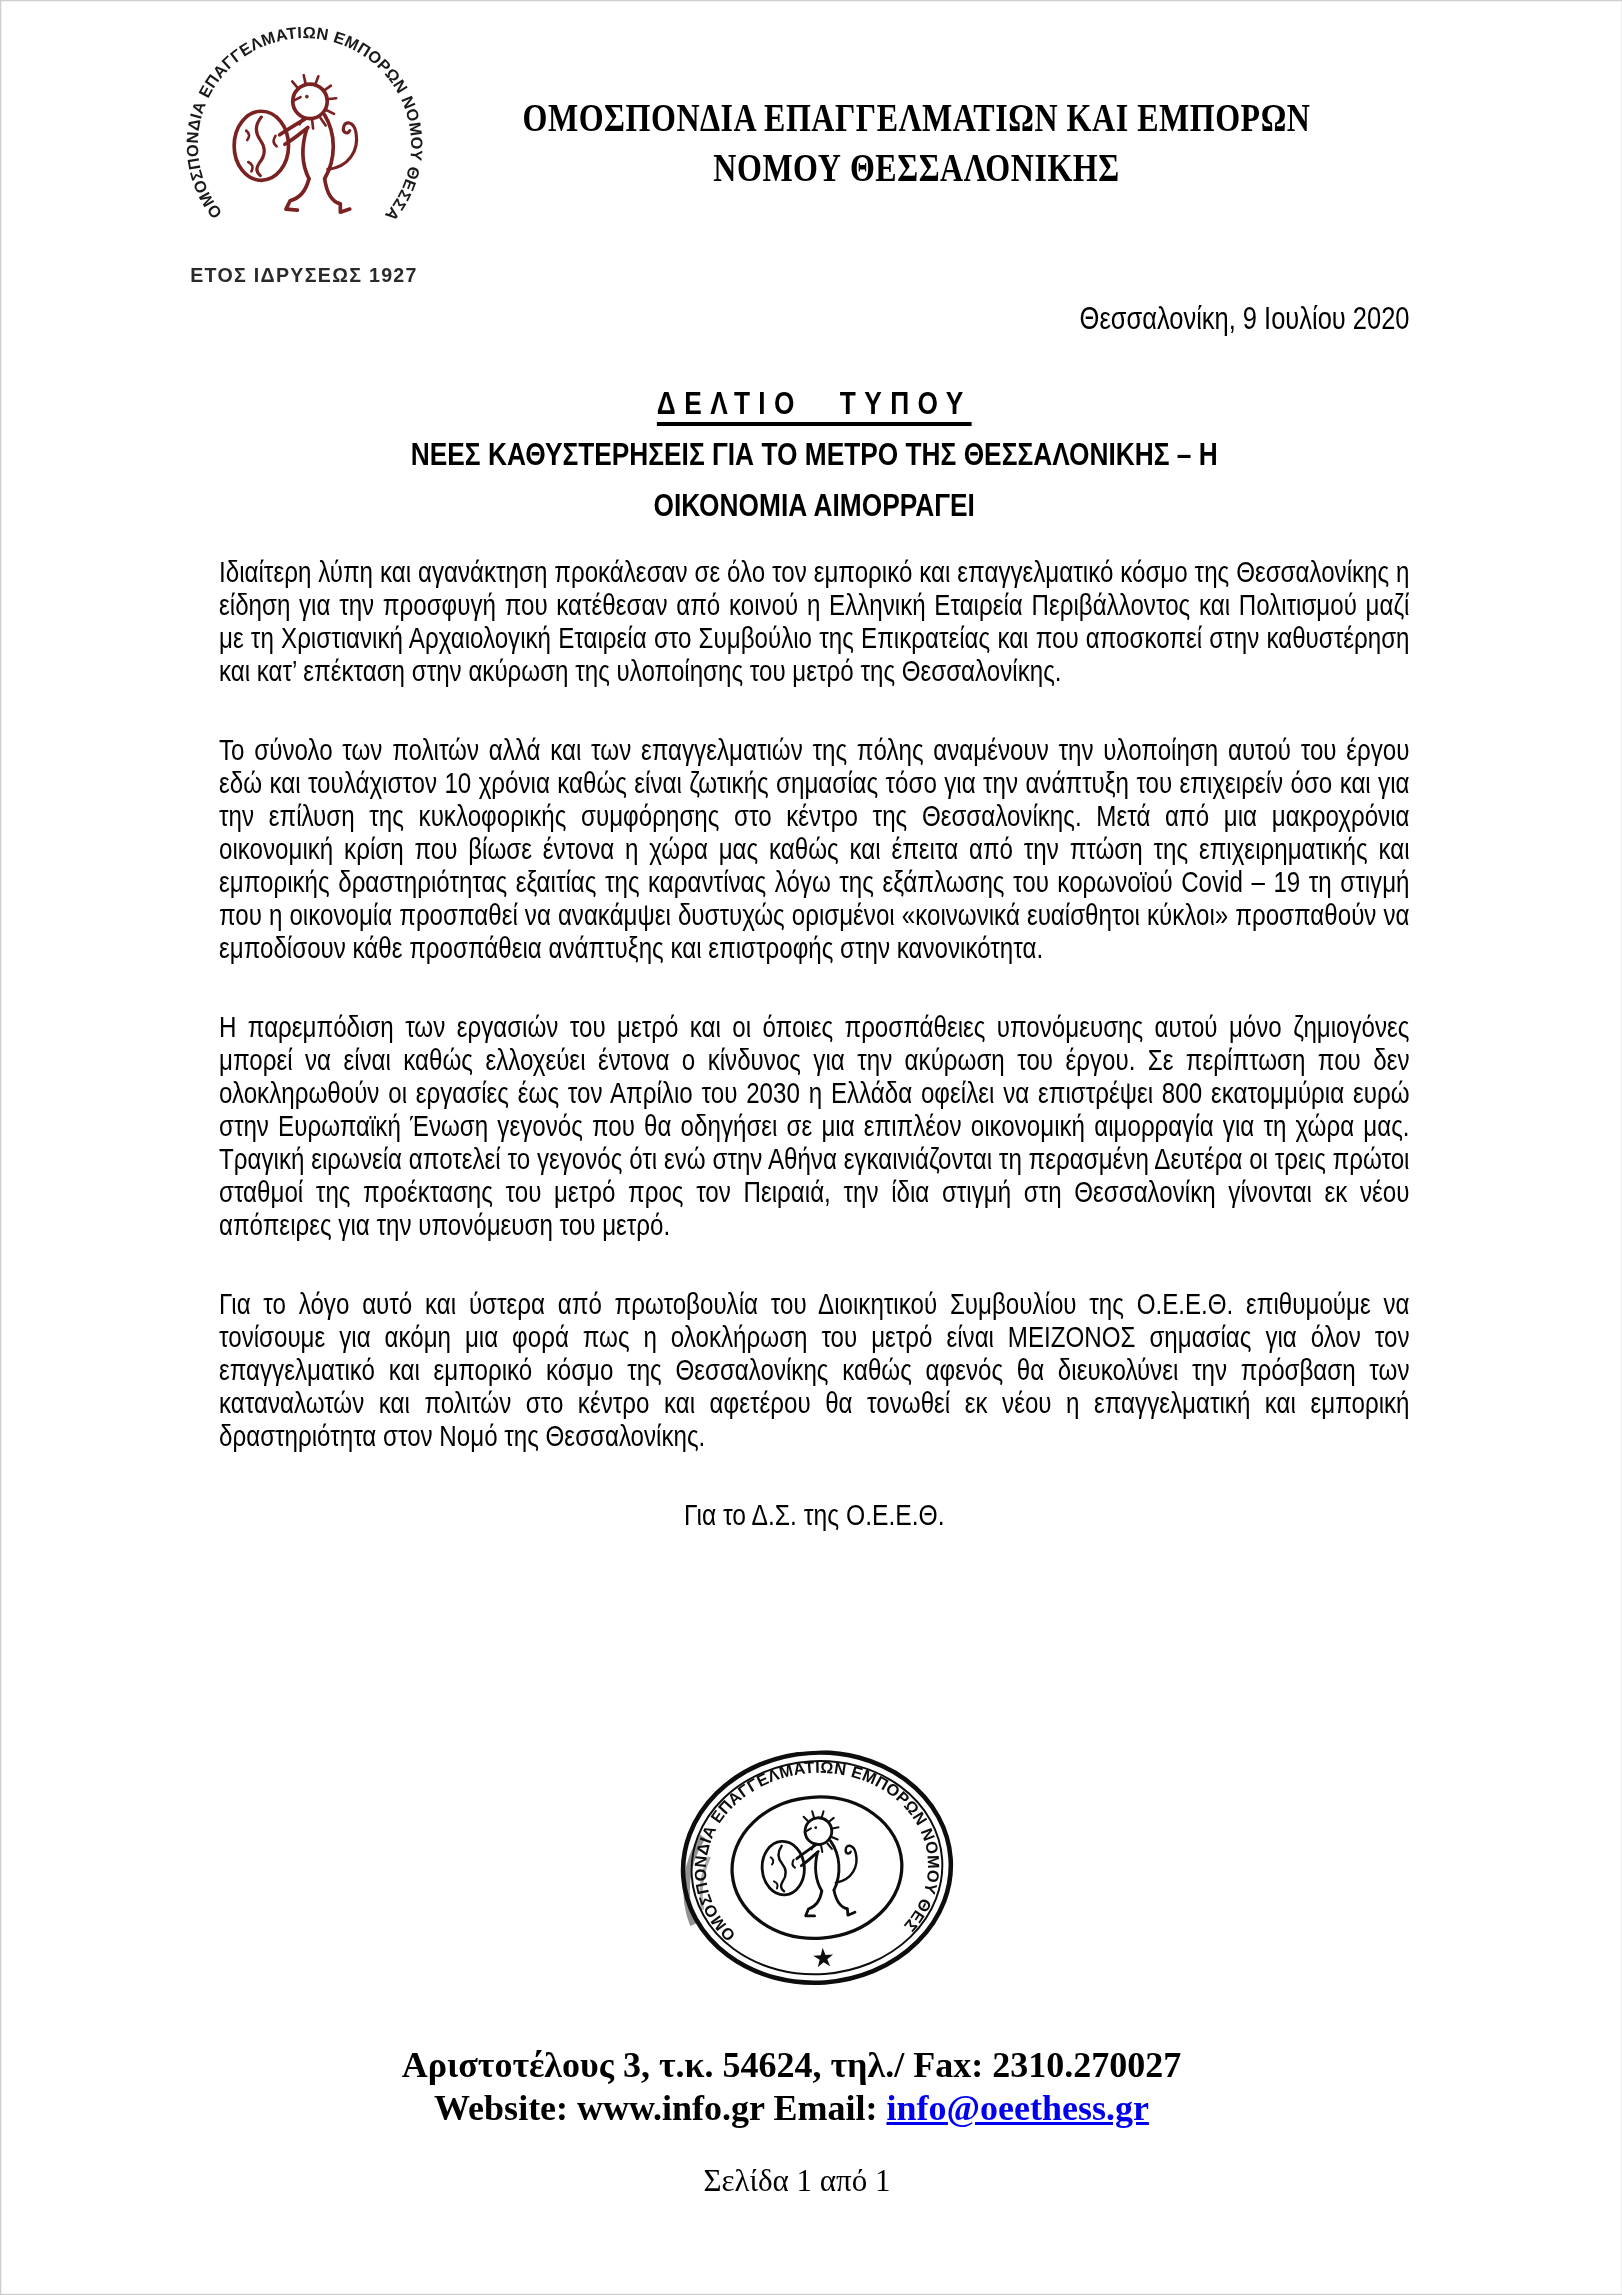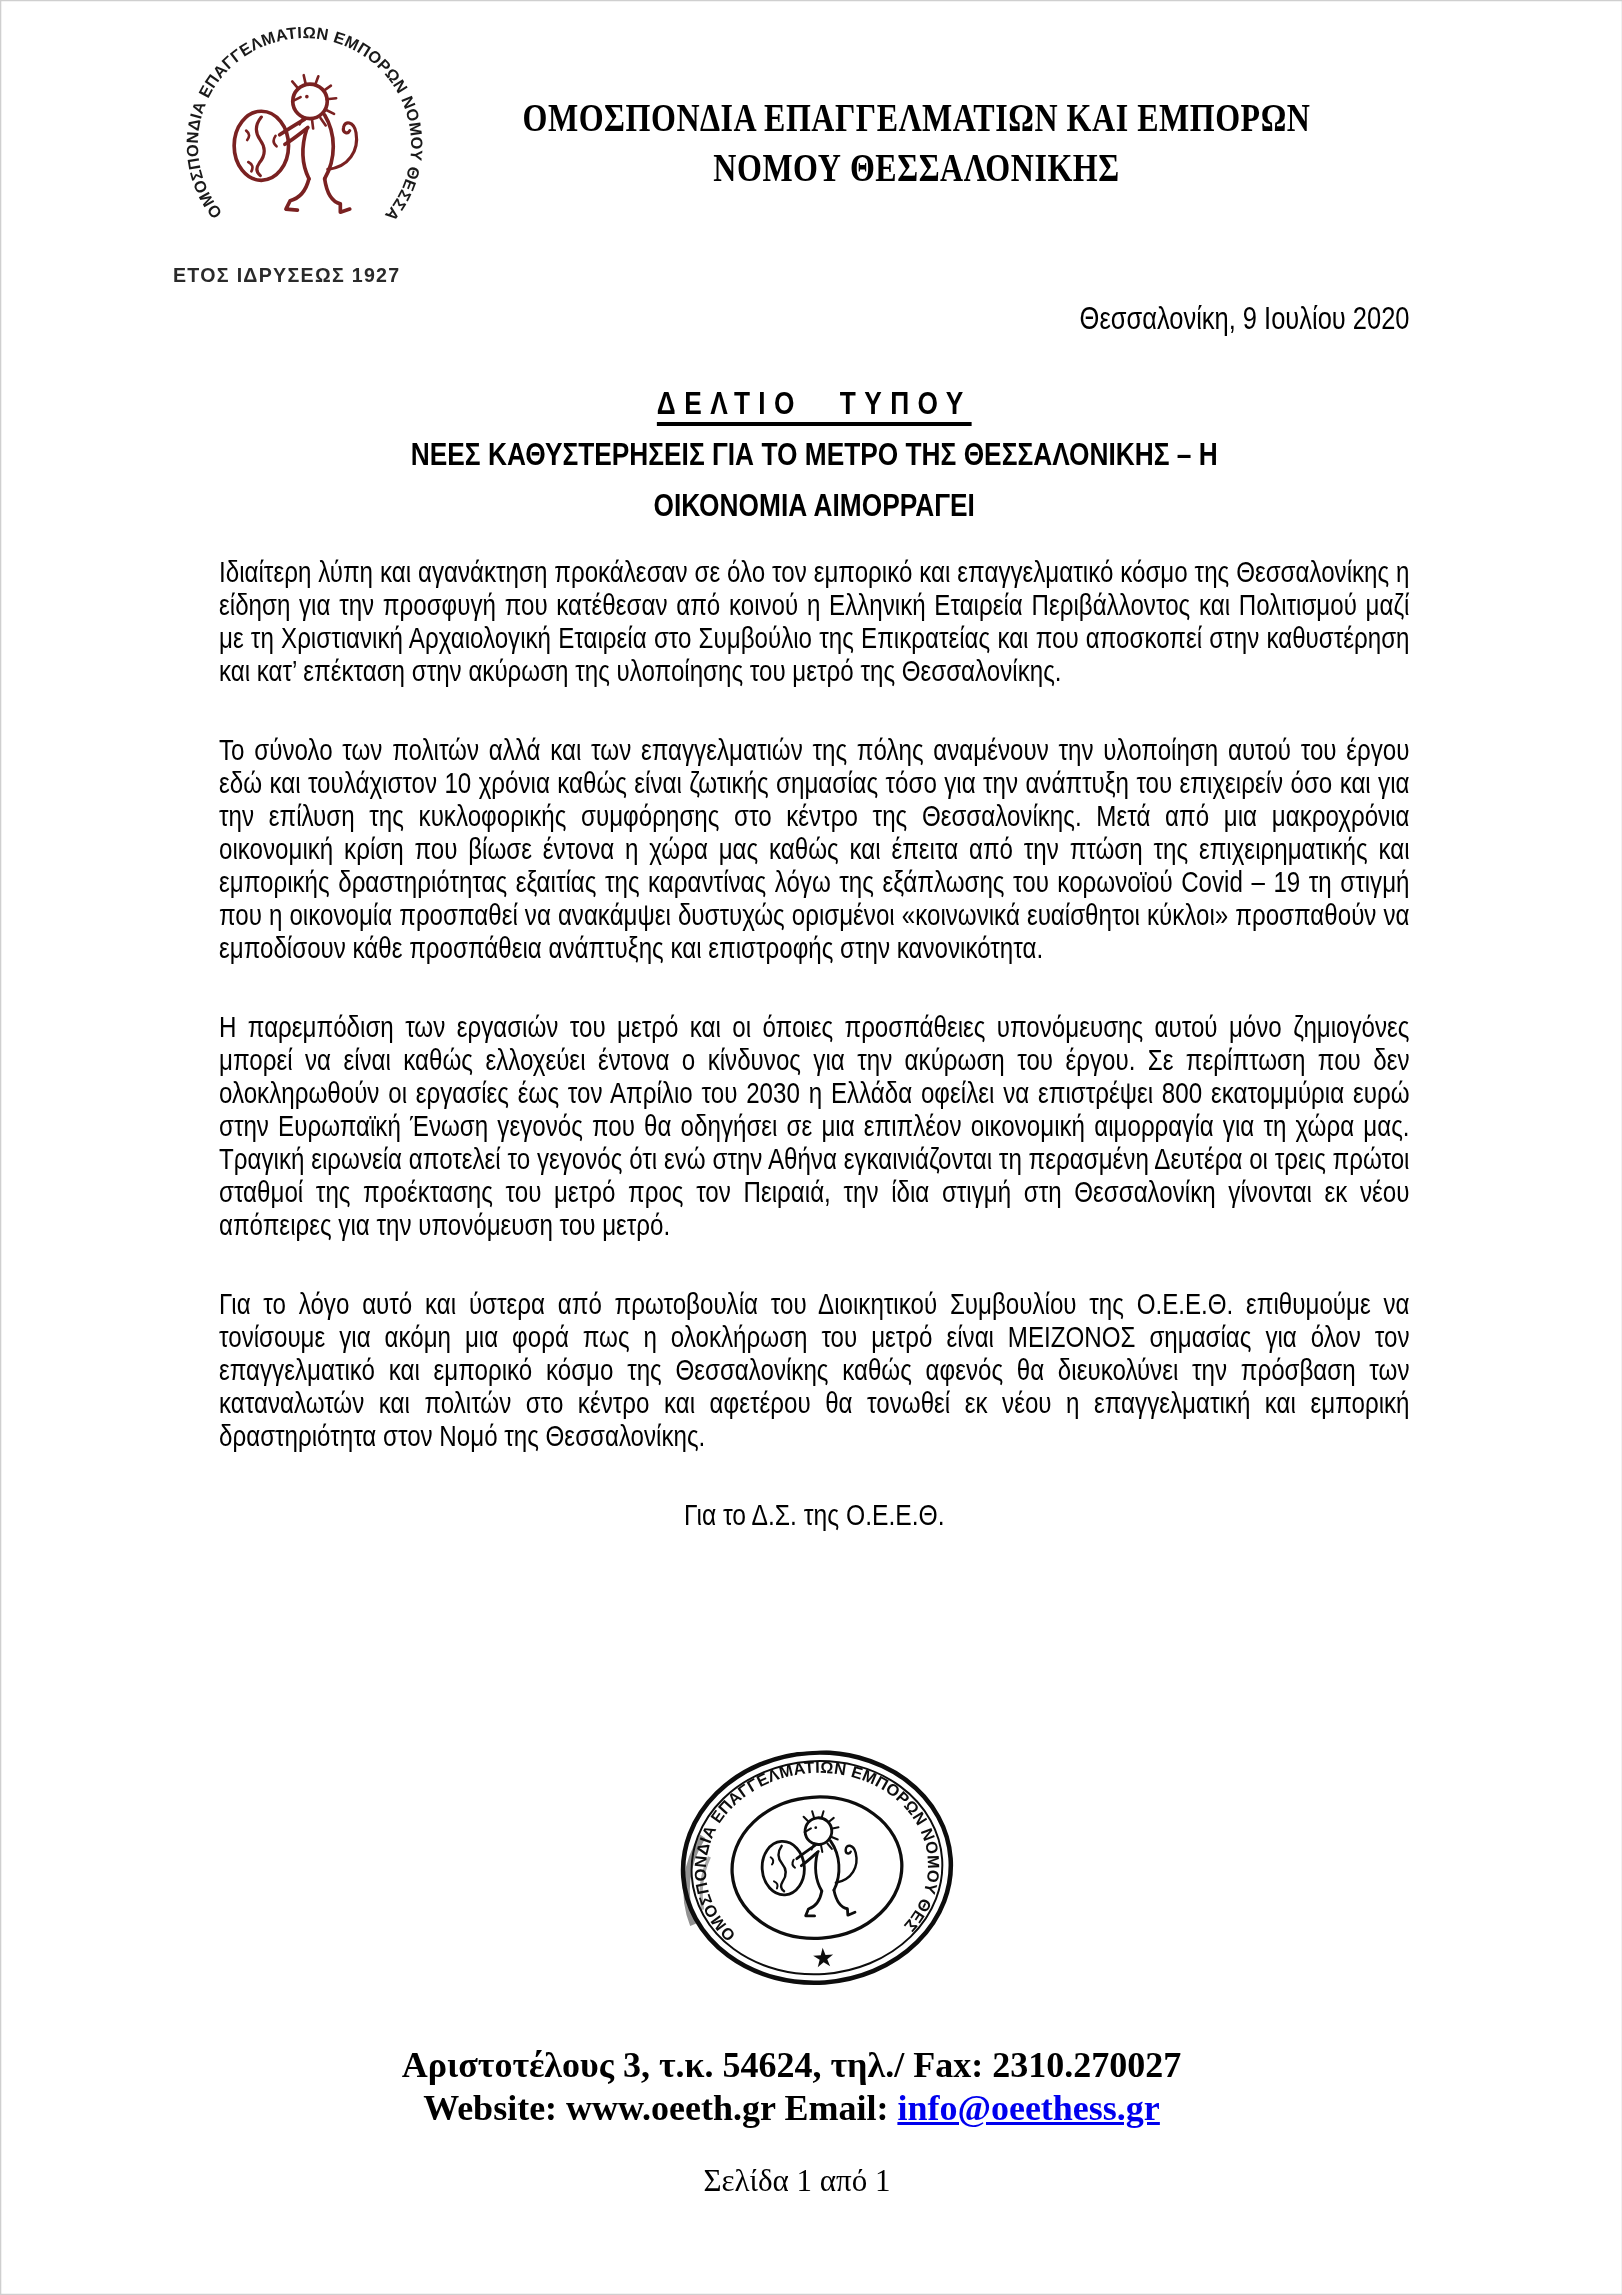--- a/index.html
+++ b/index.html
@@ -5,21 +5,21 @@
   html,body { margin:0; padding:0; background:#ffffff; }
   .page {
     position:relative; width:1623px; height:2295px; background:#ffffff;
     font-family:"Liberation Sans", sans-serif; color:#000;
     overflow:hidden; box-shadow: inset 0 0 0 1.3px #cfcfcf;
   }
 
   
   .logo-top { position:absolute; left:177px; top:19.6px; }
   .logo-caption {
-    position:absolute; left:173px; top:264px; width:262px; text-align:left;
+    position:absolute; left:173px; top:264px; width:262px; text-align:center;
     font-weight:bold; font-size:19.6px; letter-spacing:1.3px; color:#2a2a2a;
   }
 
   
   .org-header {
     position:absolute; left:406px; top:92px; width:1309px;
     transform:scaleX(0.78); transform-origin:left top;
     text-align:center; font-family:"Liberation Serif", serif;
     font-weight:bold; font-size:41px; line-height:50px; letter-spacing:0.7px;
     color:#000;
@@ -146,19 +146,19 @@
       <textPath href="#ringStamp" startOffset="0">ΟΜΟΣΠΟΝΔΙΑ ΕΠΑΓΓΕΛΜΑΤΙΩΝ ΕΜΠΟΡΩΝ ΝΟΜΟΥ ΘΕΣΣΑΛΟΝΙΚΗΣ</textPath>
     </text>
     <text x="215" y="330" text-anchor="middle" font-size="40" fill="currentColor">★</text>
     <g transform="translate(86,48) scale(0.62)">
       <use href="#lion-emblem"></use>
     </g>
   </svg>
 
   <div class="footer">
     <div>Αριστοτέλους 3, τ.κ. 54624, τηλ./ Fax: 2310.270027</div>
-    <div><span>Website: www.oeeth.gr Email: </span><a href="#">info@oeethess.gr</a></div>
+    <div><span>Website: www.info.gr Email: </span><a href="#">info@oeethess.gr</a></div>
   </div>
 
   <div class="pagenum">Σελίδα 1 από 1</div>
 
 </div>
 
 
 </body></html>

